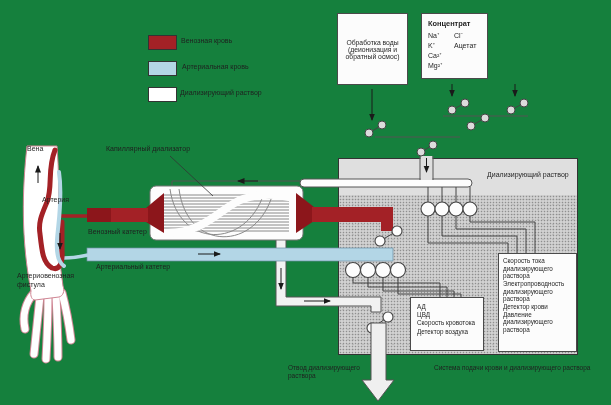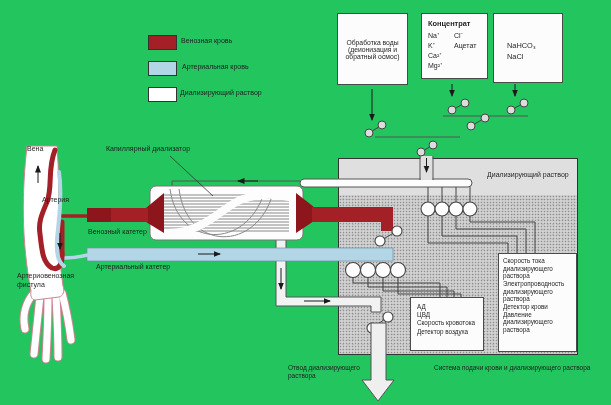--- a/index.html
+++ b/index.html
@@ -1,16 +1,16 @@
 <!DOCTYPE html>
 <html><head>
 <meta charset="utf-8">
 <style>
   html,body{margin:0;padding:0;background:#c9c9c9}
-  #stage{position:relative;width:611px;height:405px;background:#22c55e;
+  #stage{position:relative;width:611px;height:405px;background:#15803d;
          font-family:"Liberation Sans",sans-serif;color:#1f1f1f;overflow:hidden}
   .lbl{position:absolute;font-size:7px;line-height:1.25;white-space:nowrap;z-index:6}
   .wrap{white-space:normal}
   .box{position:absolute;background:#fcfcfc;border:1px solid #4a4a4a;z-index:3;box-sizing:border-box}
   .legend-swatch{position:absolute;width:27px;height:13px;border:1px solid #333;z-index:2}
   #machine{position:absolute;left:338px;top:158px;width:240px;height:197px;
            border:1.2px solid #333;background:#dfdfdf;z-index:1;box-sizing:border-box}
   #machine .stipple{position:absolute;left:0;right:0;top:36px;bottom:0;background-color:#d2d2d2;
      background-image:radial-gradient(circle,#8f8f8f 0.6px,rgba(0,0,0,0) 1.1px),
                       radial-gradient(circle,#ababab 0.6px,rgba(0,0,0,0) 1.1px);
@@ -59,24 +59,20 @@
         <span>Ацетат</span>
       </div>
     <div class="conc-row">
         <span class="conc-c1">Ca²⁺</span>
       </div>
     <div class="conc-row">
         <span class="conc-c1">Mg²⁺</span>
       </div>
   </div>
 
-  <div class="box" id="box-salt">
-    <div>NaHCO₃</div>
-    <div>NaCl</div>
-  </div>
 
   <div id="machine">
     <div class="stipple"></div>
   </div>
   <div class="lbl" style="left:487px;top:171px">Диализирующий раствор</div>
 
   <div class="box wrap" id="monitor-right">
     <span class="mon-item">Скорость тока диализирующего раствора</span>
     <span class="mon-item">Электропроводность диализирующего раствора</span>
     <span class="mon-item">Детектор крови</span>

